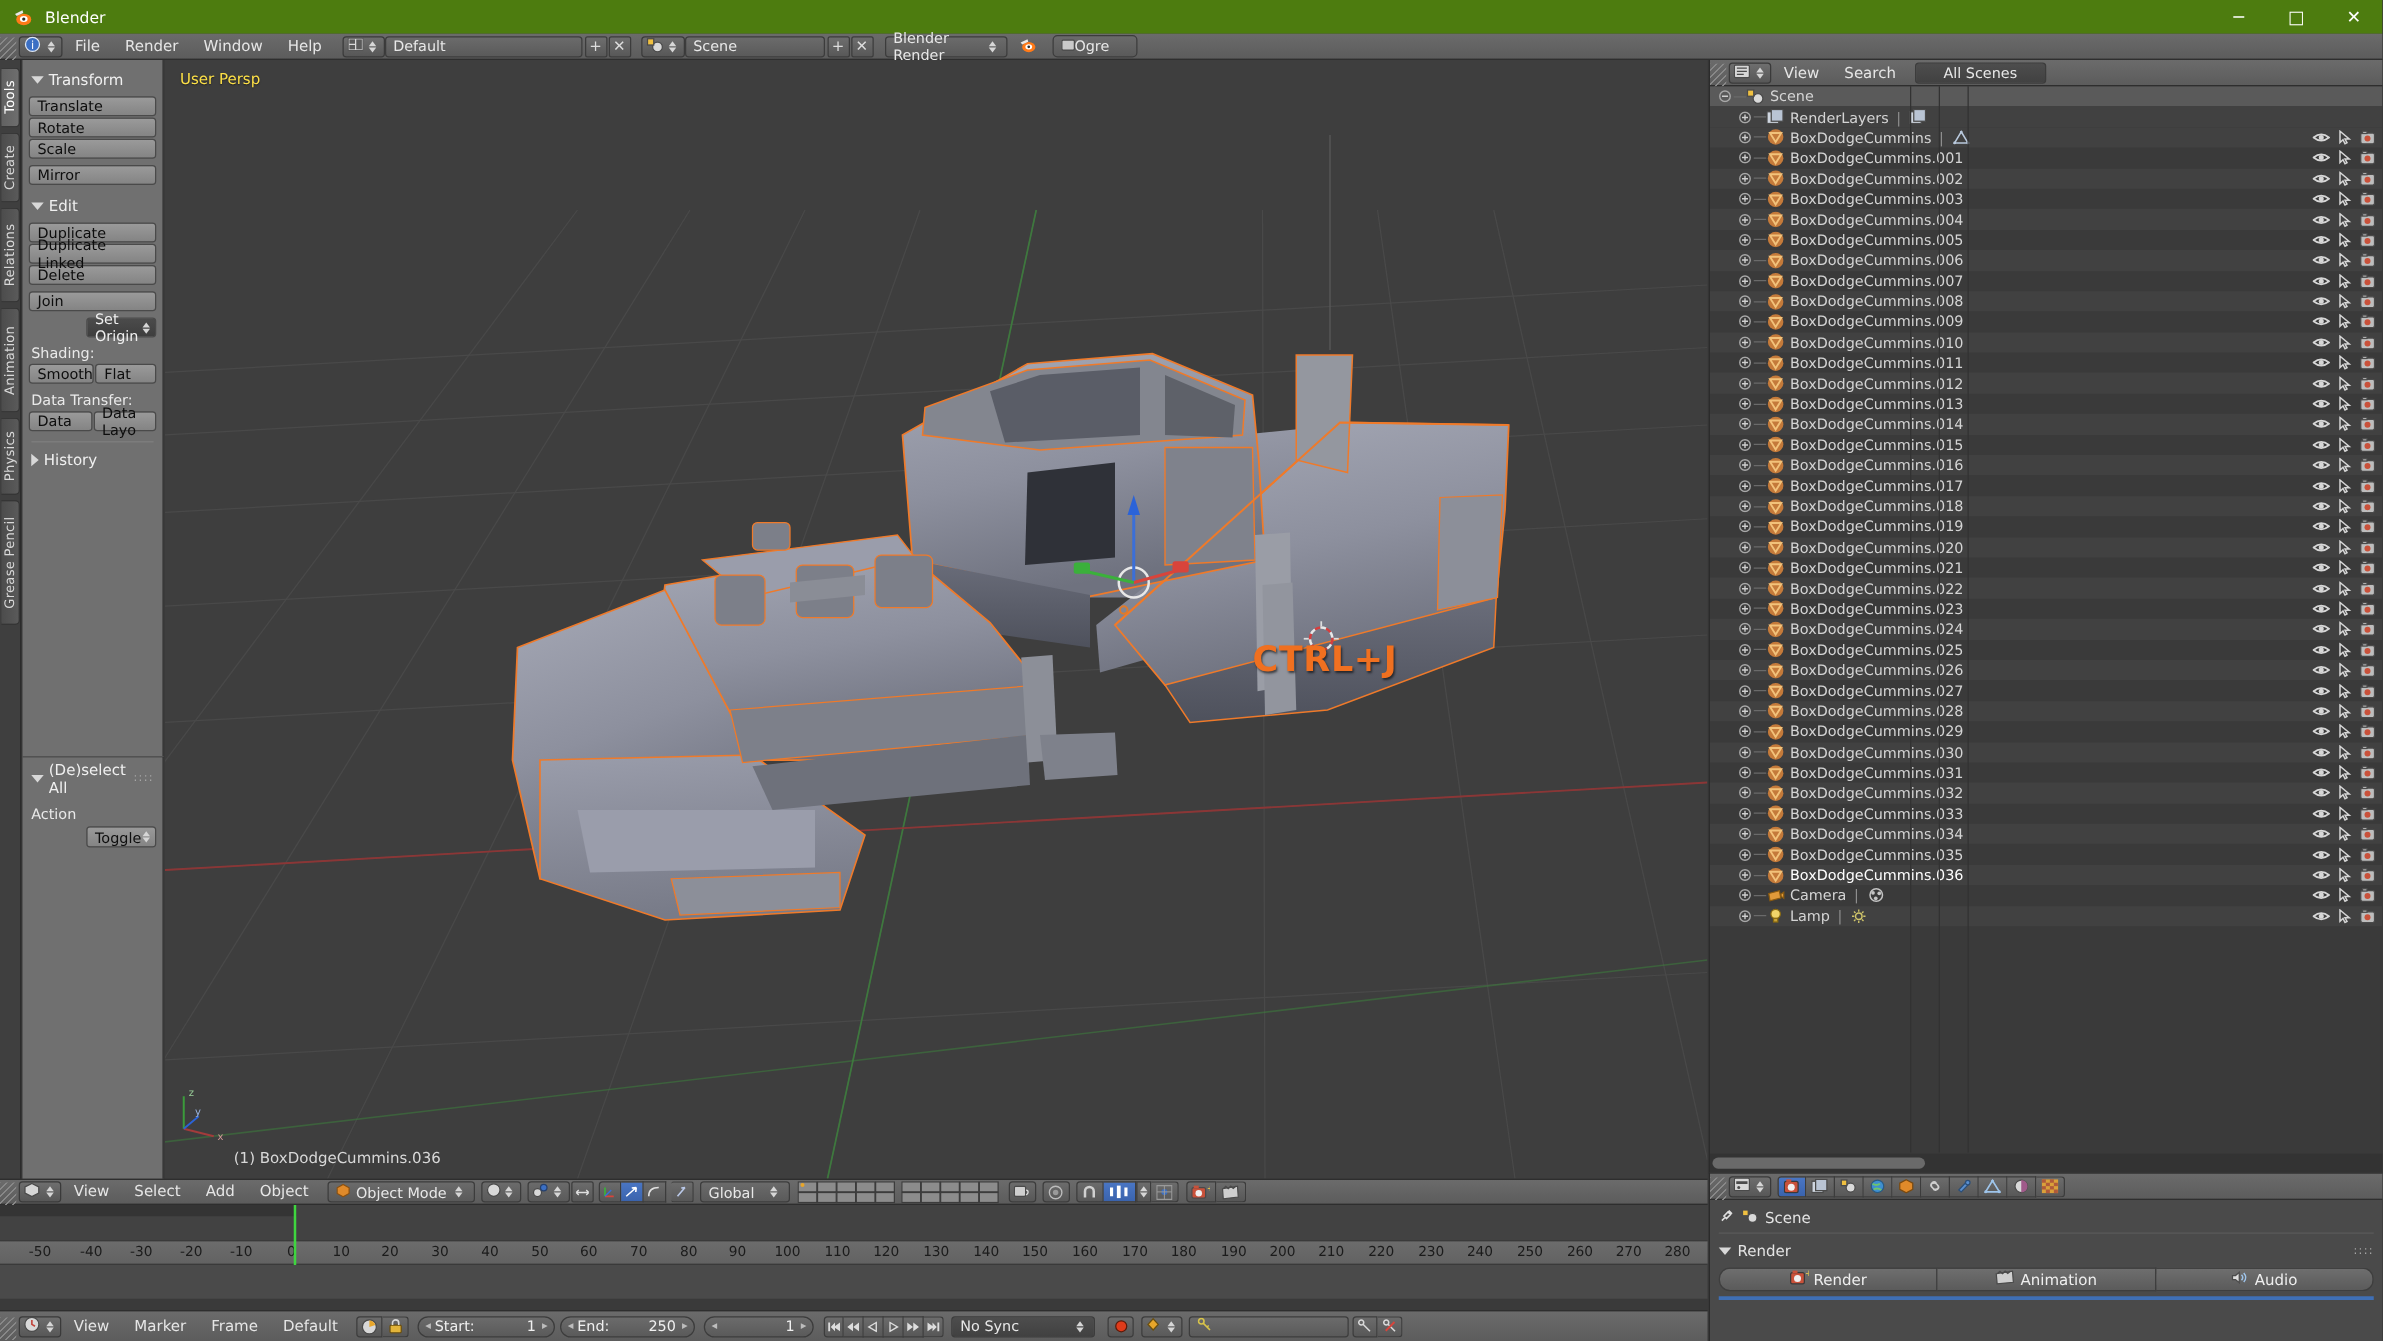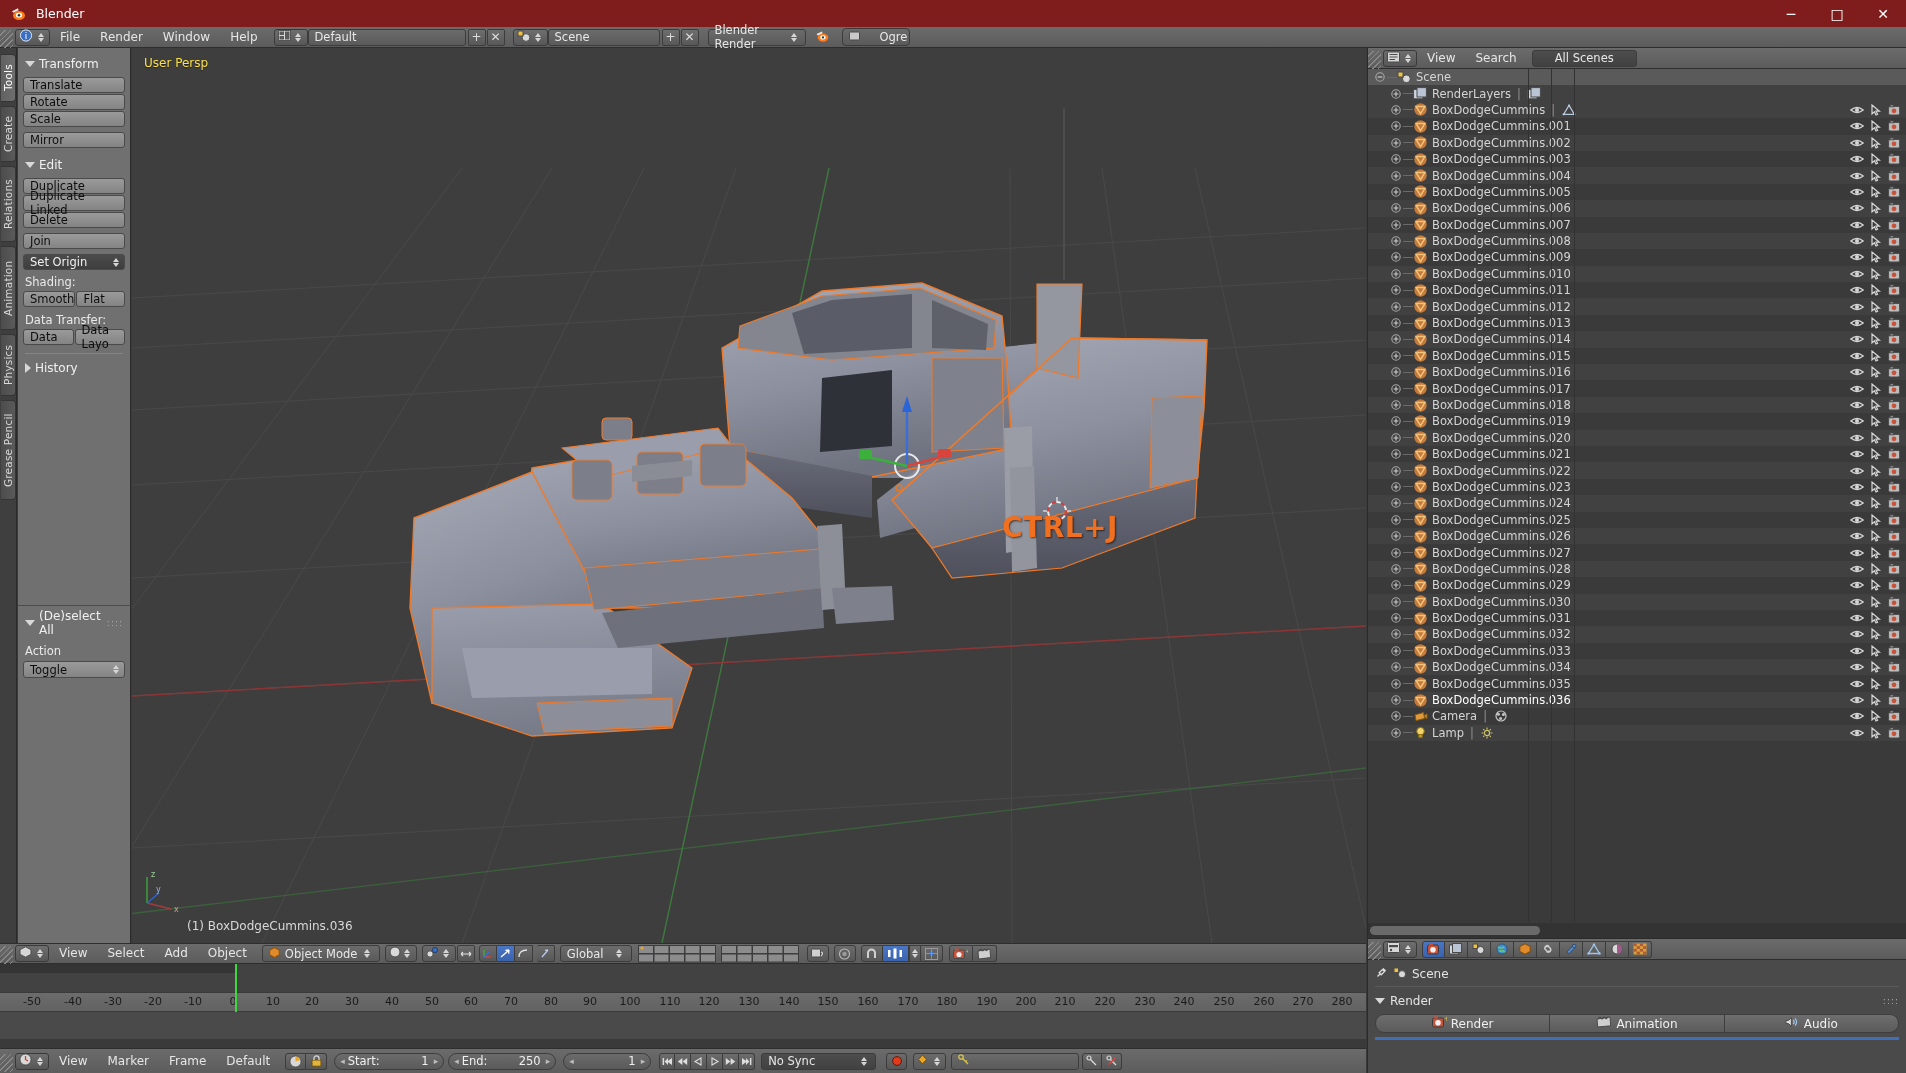--- a/index.html
+++ b/index.html
@@ -8,21 +8,21 @@
     background:#3a3a3a;
     font-family:"DejaVu Sans","Liberation Sans",sans-serif;
     font-size:12px; color:#e0e0e0;
     -webkit-font-smoothing:antialiased;
   }
   .app{position:relative;width:1906px;height:1073px;}
 
   
   .titlebar{
     position:absolute; left:0; top:0; width:1906px; height:27px;
-    background:#7f1d1d; display:flex; align-items:center;
+    background:#4d7c0f; display:flex; align-items:center;
   }
   .titlebar .tb-icon{margin-left:10px;width:17px;height:17px;display:flex;align-items:center;justify-content:center;}
   .titlebar .tb-title{margin-left:9px;color:#fff;font-size:12.5px;}
   .titlebar .tb-btns{margin-left:auto;display:flex;height:27px;}
   .tb-btn{width:46px;height:27px;display:flex;align-items:center;justify-content:center;color:#fff;font-size:14px;}
 
   
   .topbar{
     position:absolute;left:0;top:27px;width:1906px;height:21px;
     background:linear-gradient(#6b6b6b,#5c5c5c);
@@ -82,21 +82,21 @@
   .sect-head{display:flex;align-items:center;gap:4px;color:#f0f0f0;font-size:12px;height:18px;margin:3px 0 4px 2px;}
   .tri{width:0;height:0;border-left:5px solid transparent;border-right:5px solid transparent;border-top:6px solid #d8d8d8;}
   .tri.right{border-top:5px solid transparent;border-bottom:5px solid transparent;border-left:6px solid #d8d8d8;border-right:none;}
   .tbtn{
     height:16px;background:linear-gradient(#9a9a9a,#848484);
     border:1px solid #4a4a4a;border-radius:3px;
     color:#0d0d0d;font-size:11.5px;display:flex;align-items:center;padding-left:6px;margin-bottom:1px;
   }
   .tbtn.dark{background:linear-gradient(#4b4b4b,#3e3e3e);color:#f0f0f0;}
   .tbtn.gap{margin-top:5px;}
-  .tbtn.drop{justify-content:space-between;padding-right:3px;}
+  .tbtn.drop{justify-content:space-between;padding-right:3px;margin-left:46px;}
   .trow{display:flex;gap:1px;margin-bottom:1px;}
   .trow .tbtn{flex:1;}
   .tlabel{color:#e9e9e9;font-size:11.5px;margin:5px 0 2px 2px;}
   .sep{height:1px;background:#5c5c5c;margin:7px 2px 5px 2px;border-bottom:1px solid #858585;}
 
   
   .opanel{
     position:absolute;left:18px;top:605px;width:113px;height:338px;
     background:#707070;border-right:1px solid #2b2b2b;border-top:1px solid #4c4c4c;
     padding:5px;
@@ -286,21 +286,21 @@
 
     <span class="icn" style="margin-left:9px">
       <svg width="15" height="14" viewBox="0 0 15 14">
           <ellipse cx="8" cy="8.6" rx="5.3" ry="4.1" fill="#ff7a18"></ellipse>
           <ellipse cx="8" cy="8.4" rx="2.7" ry="2.1" fill="#fff"></ellipse>
           <circle cx="8" cy="8.4" r="1.1" fill="#2b2b2b"></circle>
           <path d="M1.5 5 L7 2.4 L7.6 4.3 L2.8 6.5 Z" fill="#e8e8e8"></path>
         </svg>
     </span>
 
-    <div class="field" style="margin-left:12px;width:68px;gap:20px;height:18px;border-radius:4px">
+    <div class="field" style="margin-left:12px;width:68px;gap:0;height:18px;border-radius:4px">
       <span class="icn">
         <svg width="11" height="10" viewBox="0 0 11 10">
             <rect x="0.5" y="1" width="10" height="8" rx="1" fill="#c9c9c9" stroke="#4a4a4a"></rect>
           </svg>
       </span>
       <span>Ogre</span>
     </div>
   </div>
 
   <div class="ltabs">

